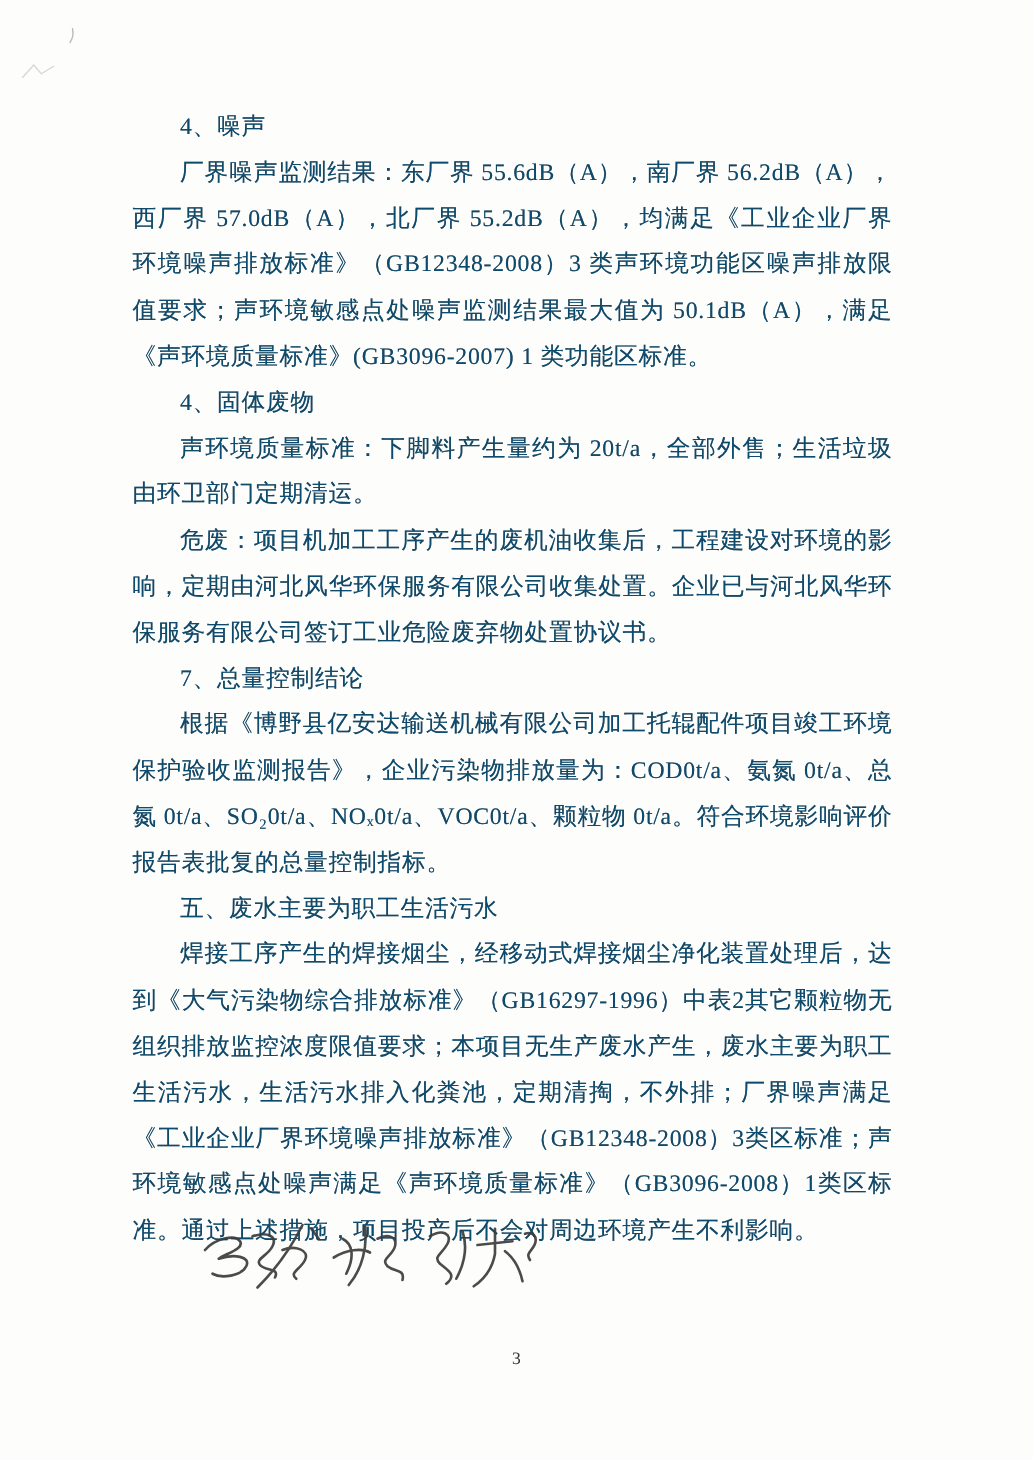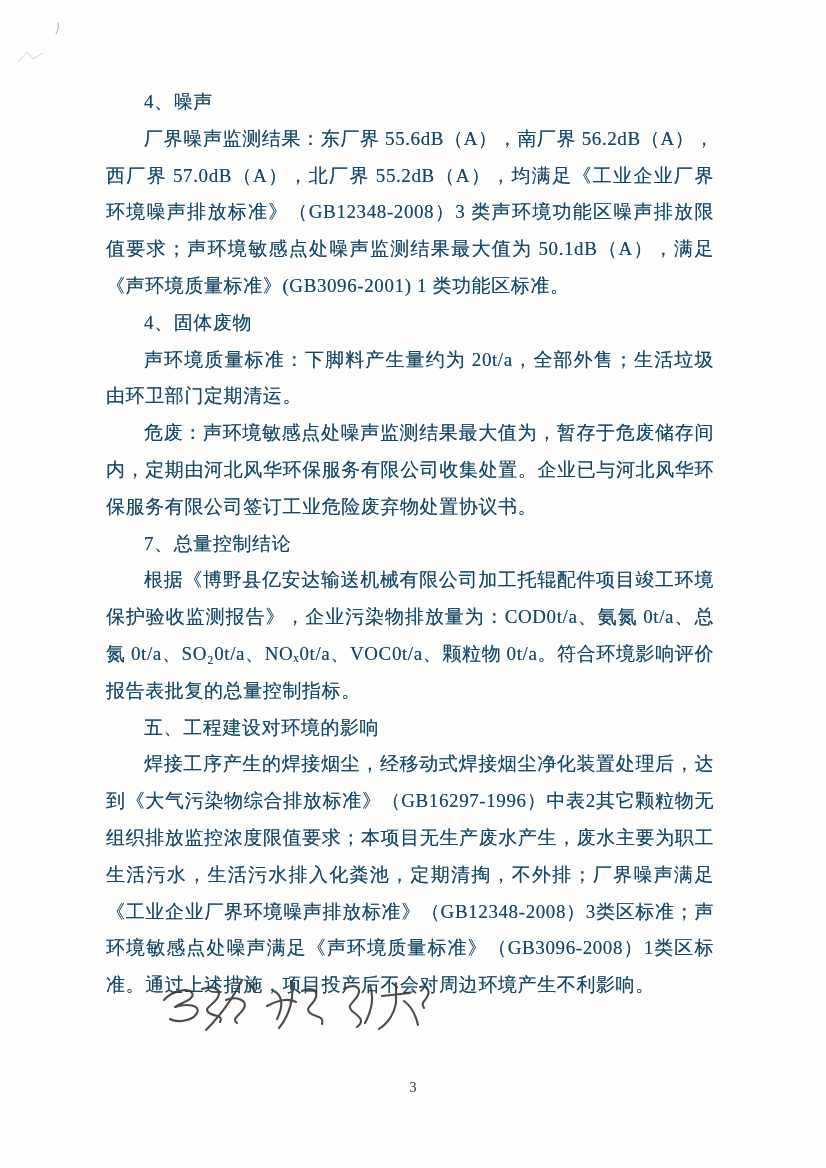--- a/index.html
+++ b/index.html
@@ -58,27 +58,27 @@
 
   <svg class="artifact artifact-1" width="8" height="14" viewBox="0 0 8 14">
     <path d="M4,1 C5,5 4,9 2,12" stroke="#b9b9b9" stroke-width="1.1" fill="none" stroke-linecap="round"></path>
   </svg>
   <svg class="artifact artifact-2" width="30" height="18" viewBox="0 0 30 18">
     <path d="M2,14 L11,4 L17,11 L27,5" stroke="#cfcfcf" stroke-width="1" fill="none" stroke-linecap="round" opacity="0.85"></path>
   </svg>
 
   <div class="text-block">
     <p>4、噪声</p>
-    <p>厂界噪声监测结果：东厂界 55.6dB（A），南厂界 56.2dB（A），西厂界 57.0dB（A），北厂界 55.2dB（A），均满足《工业企业厂界环境噪声排放标准》（GB12348-2008）3 类声环境功能区噪声排放限值要求；声环境敏感点处噪声监测结果最大值为 50.1dB（A），满足《声环境质量标准》(GB3096-2001) 1 类功能区标准。</p>
+    <p>厂界噪声监测结果：东厂界 55.6dB（A），南厂界 56.2dB（A），西厂界 57.0dB（A），北厂界 55.2dB（A），均满足《工业企业厂界环境噪声排放标准》（GB12348-2008）3 类声环境功能区噪声排放限值要求；声环境敏感点处噪声监测结果最大值为 50.1dB（A），满足《声环境质量标准》(GB3096-2007) 1 类功能区标准。</p>
     <p>4、固体废物</p>
     <p>声环境质量标准：下脚料产生量约为 20t/a，全部外售；生活垃圾由环卫部门定期清运。</p>
-    <p>危废：声环境敏感点处噪声监测结果最大值为，暂存于危废储存间内，定期由河北风华环保服务有限公司收集处置。企业已与河北风华环保服务有限公司签订工业危险废弃物处置协议书。</p>
+    <p>危废：项目机加工工序产生的废机油收集后，工程建设对环境的影响，定期由河北风华环保服务有限公司收集处置。企业已与河北风华环保服务有限公司签订工业危险废弃物处置协议书。</p>
     <p>7、总量控制结论</p>
     <p>根据《博野县亿安达输送机械有限公司加工托辊配件项目竣工环境保护验收监测报告》，企业污染物排放量为：COD0t/a、氨氮 0t/a、总氮 0t/a、SO₂0t/a、NOₓ0t/a、VOC0t/a、颗粒物 0t/a。符合环境影响评价报告表批复的总量控制指标。</p>
-    <p>五、工程建设对环境的影响</p>
+    <p>五、废水主要为职工生活污水</p>
     <p>焊接工序产生的焊接烟尘，经移动式焊接烟尘净化装置处理后，达到《大气污染物综合排放标准》（GB16297-1996）中表2其它颗粒物无组织排放监控浓度限值要求；本项目无生产废水产生，废水主要为职工生活污水，生活污水排入化粪池，定期清掏，不外排；厂界噪声满足《工业企业厂界环境噪声排放标准》（GB12348-2008）3类区标准；声环境敏感点处噪声满足《声环境质量标准》（GB3096-2008）1类区标准。通过上述措施，项目投产后不会对周边环境产生不利影响。</p>
   </div>
 
   <div class="signature-wrap">
     <svg width="290" height="66" viewBox="0 0 290 66">
       <g stroke="#3c3c3c" stroke-width="2.1" fill="none" stroke-linecap="round" stroke-linejoin="round" opacity="0.92">
 
         <path d="M8,26 C16,17 32,13 36,19 C40,25 24,29 19,33 C31,29 45,31 41,39 C37,47 21,49 14,45"></path>
         <path d="M46,15 C58,11 66,15 62,23 C58,31 48,33 52,38 C56,43 68,40 64,48"></path>
         <path d="M86,6 C78,22 66,40 50,56"></path>

